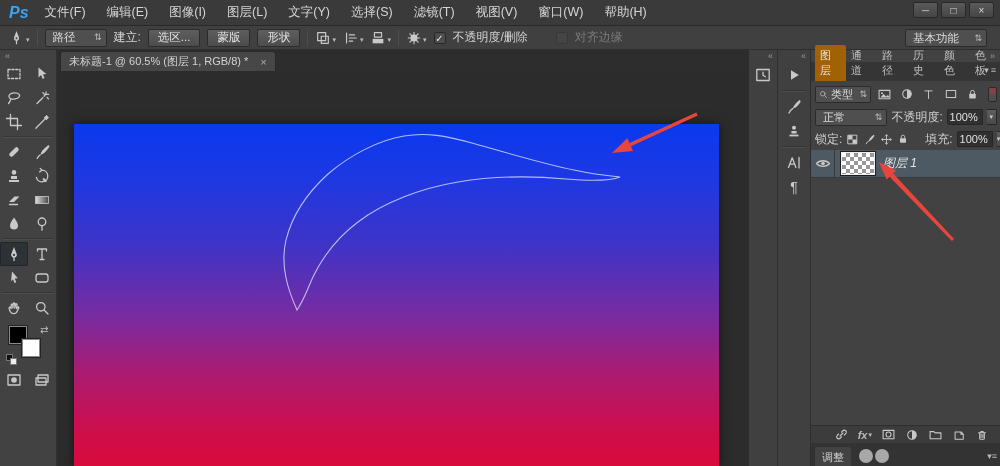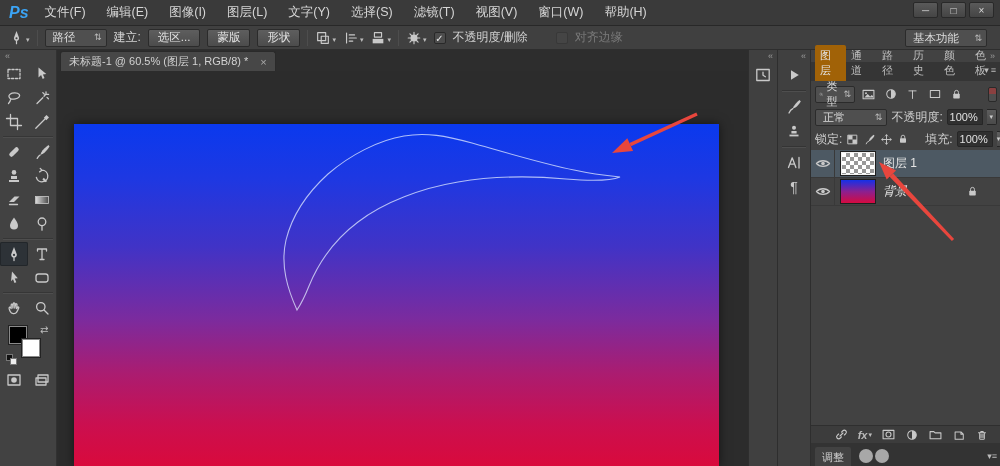--- a/index.html
+++ b/index.html
@@ -81,21 +81,21 @@
   
   #panel { position:absolute; left:810px; top:50px; width:190px; height:416px;
     background:#424242; border-left:1px solid #2e2e2e; }
   #panel-collapse { position:absolute; right:5px; top:1px; color:#9a9a9a; font-size:9px; }
   #panel-tabs { position:absolute; left:0; top:12px; width:190px; height:19px; background:#353535;
     display:flex; align-items:flex-end; padding-left:4px; }
   .ptab { font-size:11px; color:#bdbdbd; padding:3px 5px 3px; }
   .ptab.active { background:#a16207; color:#e4e4e4; border-radius:2px 2px 0 0; }
   #panel-menu { position:absolute; right:4px; top:15px; color:#bbb; font-size:9px; display:flex; gap:2px; align-items:center; }
   #filter-row { position:absolute; left:4px; top:33px; width:182px; height:22px; display:flex; align-items:center; gap:5px; }
-  #kind-combo { width:40px; height:17px; padding:0 3px 0 3px; font-size:11px; }
+  #kind-combo { width:56px; height:17px; padding:0 3px 0 3px; font-size:11px; }
   .frow-ic { display:flex; align-items:center; justify-content:center; width:17px; height:17px; }
   #filter-toggle { width:9px; height:15px; margin-left:auto; border:1px solid #2a2a2a; border-radius:2px;
     background:linear-gradient(#8a4040 0 45%, #4e4e4e 45%); }
   #blend-row { position:absolute; left:4px; top:57px; width:182px; height:20px; display:flex; align-items:center; gap:4px; }
   #blend-combo { width:90px; height:17px; font-size:11px; }
   .plabel { color:#cfcfcf; font-size:12px; white-space:nowrap; }
   .valbox { height:16px; background:#303030; border:1px solid #262626; border-radius:2px 0 0 2px;
     color:#e0e0e0; font-size:11px; display:flex; align-items:center; padding:0 4px; width:36px; justify-content:flex-end; }
   .valbtn { width:13px; height:16px; background:linear-gradient(#5e5e5e,#4a4a4a); border:1px solid #262626;
     border-left:none; border-radius:0 2px 2px 0; color:#ccc; font-size:7px; display:flex; align-items:center; justify-content:center; }
@@ -105,21 +105,21 @@
   .layer-row { height:28px; display:flex; align-items:center; border-bottom:1px solid #393939; position:relative; }
   .layer-row.sel { background:#4d5963; }
   .eye-cell { width:24px; height:28px; display:flex; align-items:center; justify-content:center; border-right:1px solid #393939; }
   .thumb { width:34px; height:23px; margin:0 8px 0 6px; }
   .thumb.checker { background-color:#fff;
     background-image:linear-gradient(45deg,#989898 25%,transparent 25%,transparent 75%,#989898 75%),
                      linear-gradient(45deg,#989898 25%,transparent 25%,transparent 75%,#989898 75%);
     background-size:8px 8px; background-position:0 0,4px 4px;
     border:1px solid #f0f0f0; box-shadow:0 0 0 1px #1e1e1e; }
   .thumb.grad { background:linear-gradient(#1530e8,#8b2090,#d50a40); box-shadow:0 0 0 1px #1e1e1e; }
-  .layer-name { color:#e4e4e4; font-size:12px; }
+  .layer-name { color:#e4e4e4; font-size:12px;font-style:italic; }
   .layer-name.bgname { font-style:italic; }
   .layer-lock { position:absolute; right:22px; top:7px; }
   #panel-bottombar { position:absolute; left:0; bottom:23px; width:190px; height:18px;
     background:#3c3c3c; border-top:1px solid #2f2f2f; display:flex; align-items:center;
     justify-content:flex-end; gap:9px; padding-right:12px; }
   .bbtn { display:flex; align-items:center; color:#b8b8b8; }
   #fx-label { color:#b8b8b8; font-size:11px; font-style:italic; font-weight:bold; }
   #adjust-sliver { position:absolute; left:0; bottom:0; width:190px; height:23px; background:#333; overflow:hidden; }
   #adjust-tab { position:absolute; left:4px; top:4px; background:#424242; color:#cfcfcf; font-size:11px;
     padding:3px 7px 8px; border-radius:2px 2px 0 0; }
@@ -518,36 +518,20 @@
     <div class="layer-row sel">
       <span class="eye-cell">
         <svg width="16" height="11" viewBox="0 0 16 11">
             <path class="ic" d="M1.5 5.5 C4.5 1.8 11.5 1.8 14.5 5.5 C11.5 9.2 4.5 9.2 1.5 5.5 Z"></path>
             <circle class="icf" cx="8" cy="5.5" r="1.8"></circle>
           </svg>
         </span>
       <span class="thumb checker"></span>
       <span class="layer-name">图层 1</span>
     </div>
-    <div class="layer-row">
-      <span class="eye-cell">
-        <svg width="16" height="11" viewBox="0 0 16 11">
-            <path class="ic" d="M1.5 5.5 C4.5 1.8 11.5 1.8 14.5 5.5 C11.5 9.2 4.5 9.2 1.5 5.5 Z"></path>
-            <circle class="icf" cx="8" cy="5.5" r="1.8"></circle>
-          </svg>
-        </span>
-      <span class="thumb grad"></span>
-      <span class="layer-name bgname">背景</span>
-      <span class="layer-lock">
-        <svg width="13" height="13" viewBox="0 0 18 18">
-            <rect class="icf" x="4.5" y="8" width="9" height="6.5" rx="1"></rect>
-            <path class="ic" d="M6.3 8 V6 a2.7 2.7 0 0 1 5.4 0 V8"></path>
-          </svg>
-        </span>
-    </div>
   </div>
 
   <div id="panel-bottombar">
     <span class="bbtn">
       <svg width="15" height="15" viewBox="0 0 18 18">
           <path class="ic" d="M7.2 10.8 L10.8 7.2 M5.6 8.4 l-1.7 1.7 a2.4 2.4 0 0 0 3.4 3.4 l1.7-1.7 M12.4 9.6 l1.7-1.7 a2.4 2.4 0 0 0-3.4-3.4 L9 6.2"></path>
         </svg>
       </span>
     <span class="bbtn">
       <span id="fx-label">fx</span>

